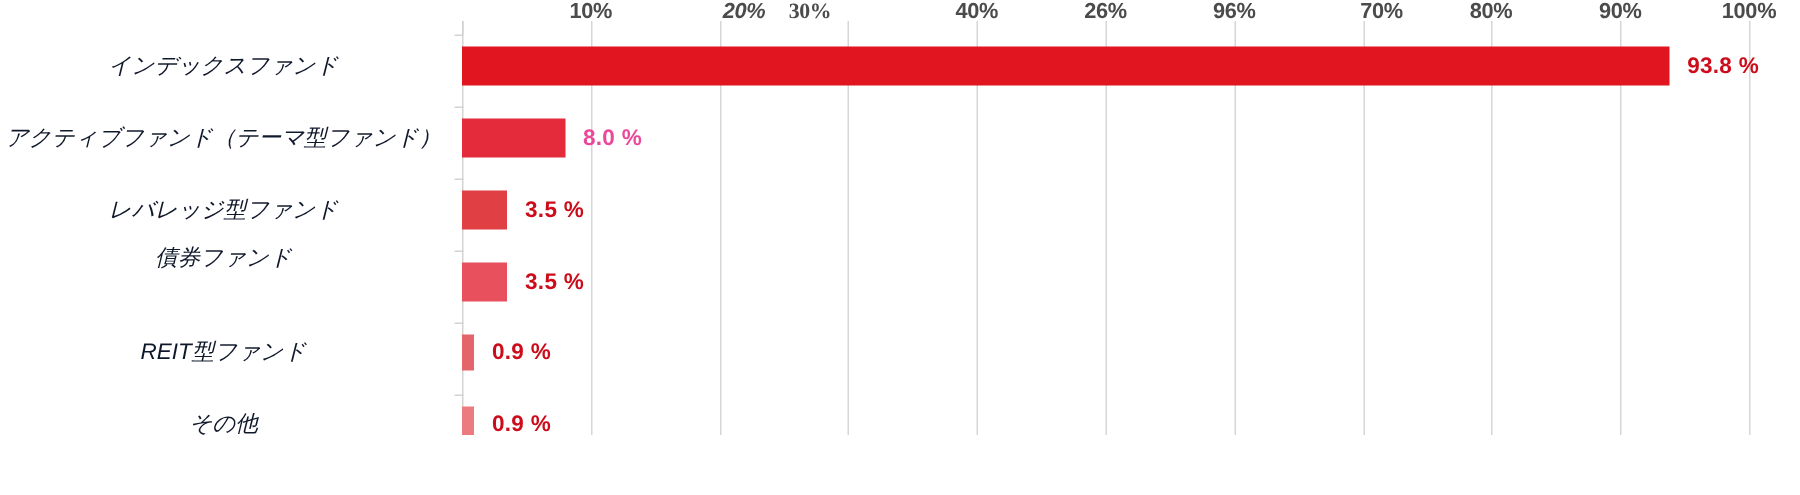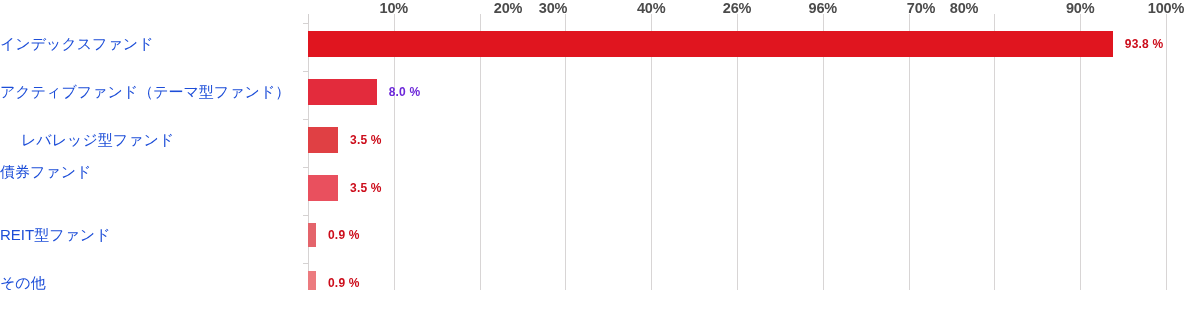--- a/index.html
+++ b/index.html
@@ -56,25 +56,26 @@
   .tick-stub {
     position: absolute;
     width: 1px;
     height: 9px;
     background: #d2cfcf;
   }
   .ylabel-box {
     position: absolute;
     left: 0;
     width: 298px;
-    text-align: left;
+    text-align: center;
     font-size: 15px;
-    color: #1d4ed8;
+    color: #0f172a;
     white-space: nowrap;
     transform: translateY(-50%);
+    font-style: italic;
   }
 
   
   .ytick {
     position: absolute;
     left: 303px;
     width: 6px;
     height: 1px;
     background: #d5d2d2;
   }
@@ -82,21 +83,21 @@
   
   .bar {
     position: absolute;
     left: 0;
     border-radius: 0;
   }
 
   
   .value-label {
     position: absolute;
-    font-size: 12px;
+    font-size: 15px;
     font-weight: bold;
     color: #cc0c1a;
     white-space: nowrap;
     transform: translateY(-50%);
     letter-spacing: 0.2px;
   }
 
   .baseline {
     position: absolute;
     left: 308px;
@@ -106,35 +107,35 @@
     background: #d6d3d3;
   }
 </style>
 </head>
 <body>
 
 <div id="chart-root">
 
   <div id="xtick-labels">
       <div class="xtick-label" style="left: 393.8px;">10%</div>
-      <div class="xtick-label" style="left: 508px;">20%</div>
-      <div class="xtick-label" style="left: 553px;">30%</div>
+      <div class="xtick-label" style="left: 496px; font-style: italic;">20%</div>
+      <div class="xtick-label" style="left: 540px; font-family: Liberation Serif, serif;">30%</div>
       <div class="xtick-label" style="left: 651.2px; text-align: center;">40%</div>
       <div class="xtick-label" style="left: 737px;">26%</div>
       <div class="xtick-label" style="left: 822.8px;">96%</div>
       <div class="xtick-label" style="left: 921px;">70%</div>
-      <div class="xtick-label" style="left: 964px;">80%</div>
+      <div class="xtick-label" style="left: 994px;">80%</div>
       <div class="xtick-label" style="left: 1080.2px;">90%</div>
       <div class="xtick-label" style="left: 1166px;">100%</div>
     </div>
 
   <div id="ylabels">
       <div class="ylabel-box" style="top: 44px;">インデックスファンド</div>
       <div class="ylabel-box" style="top: 92px;">アクティブファンド（テーマ型ファンド）</div>
-      <div class="ylabel-box" style="top: 140px; margin-left: 21px;">レバレッジ型ファンド</div>
+      <div class="ylabel-box" style="top: 140px;">レバレッジ型ファンド</div>
       <div class="ylabel-box" style="top: 172px;">債券ファンド</div>
       <div class="ylabel-box" style="top: 235px;">REIT型ファンド</div>
       <div class="ylabel-box" style="top: 283px;">その他</div>
     </div>
 
   <div class="baseline"></div>
 
   <div class="plot" id="plot-area">
       <div class="gridline" style="left: 85.8px;"></div>
       <div class="gridline" style="left: 171.6px;"></div>
@@ -150,21 +151,21 @@
       <div class="bar" title="アクティブファンド（テーマ型ファンド） 8.0 %" style="top: 65px; width: 68.64px; height: 26px; background: rgb(227, 43, 60);"></div>
       <div class="bar" title="レバレッジ型ファンド 3.5 %" style="top: 113px; width: 30.03px; height: 26px; background: rgb(224, 64, 68);"></div>
       <div class="bar" title="債券ファンド 3.5 %" style="top: 161px; width: 30.03px; height: 26px; background: rgb(233, 80, 94);"></div>
       <div class="bar" title="REIT型ファンド 0.9 %" style="top: 209px; width: 8px; height: 24px; background: rgb(228, 100, 107);"></div>
       <div class="bar" title="その他 0.9 %" style="top: 257px; width: 8px; height: 24px; background: rgb(236, 123, 127);"></div>
     </div>
 
 <div class="tick-stub" style="left: 308px; top: 14px;"></div>
     <div class="value-label" style="left: 1124.8px; top: 44px; color: rgb(204, 12, 26);">93.8 %</div>
     <div class="ytick" style="top: 23px;"></div>
-    <div class="value-label" style="left: 388.64px; top: 92px; color: #6d28d9;">8.0 %</div>
+    <div class="value-label" style="left: 388.64px; top: 92px; color: #ec4899;">8.0 %</div>
     <div class="ytick" style="top: 71px;"></div>
     <div class="value-label" style="left: 350.03px; top: 140px; color: rgb(204, 12, 26);">3.5 %</div>
     <div class="ytick" style="top: 119px;"></div>
     <div class="value-label" style="left: 350.03px; top: 188px; color: rgb(204, 12, 26);">3.5 %</div>
     <div class="ytick" style="top: 167px;"></div>
     <div class="value-label" style="left: 328px; top: 235px; color: rgb(204, 12, 26);">0.9 %</div>
     <div class="ytick" style="top: 215px;"></div>
     <div class="value-label" style="left: 328px; top: 283px; color: rgb(204, 12, 26);">0.9 %</div>
     <div class="ytick" style="top: 263px;"></div>
   </div>

